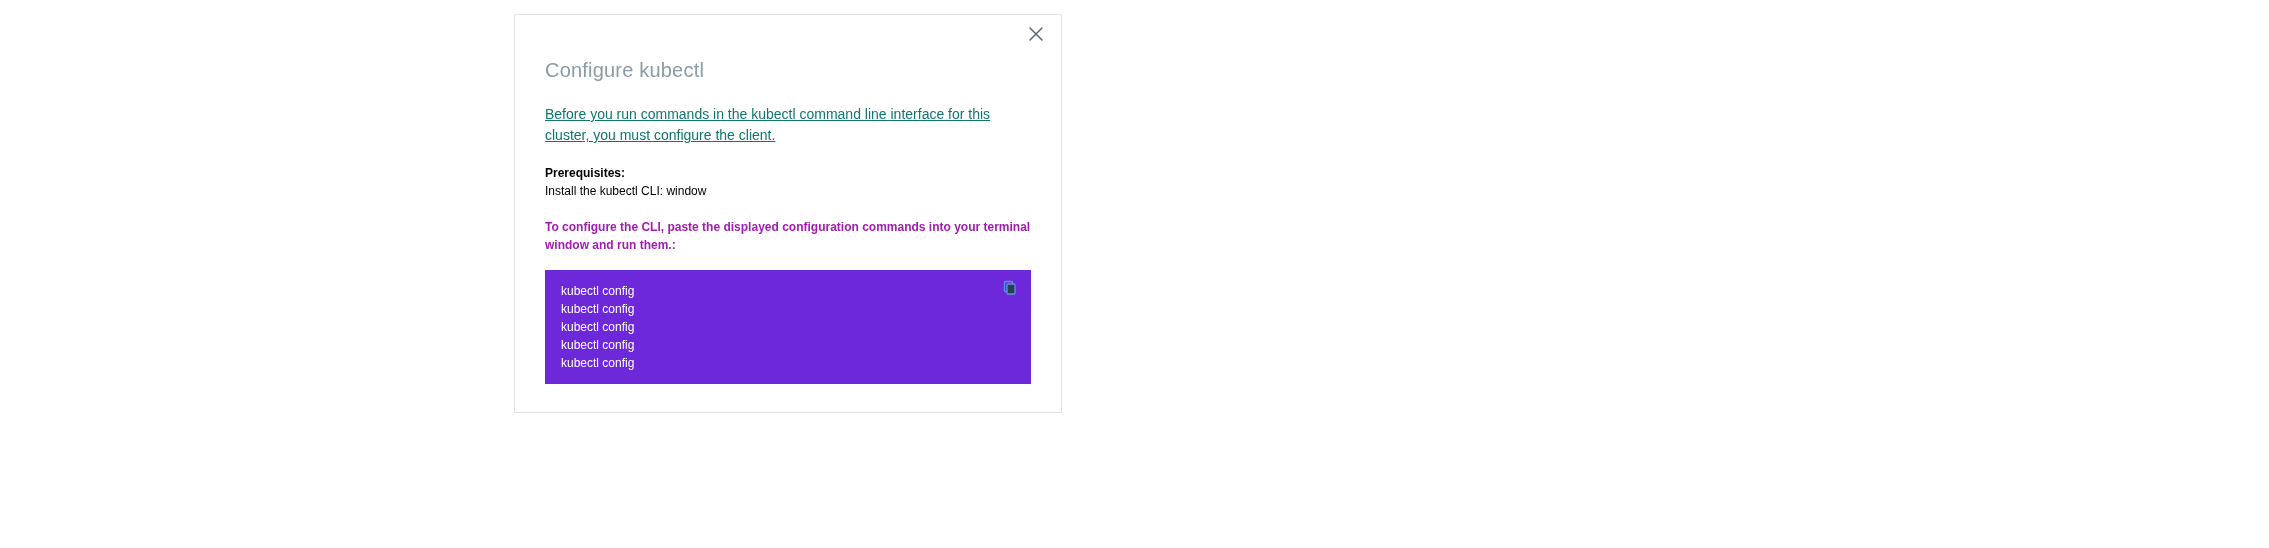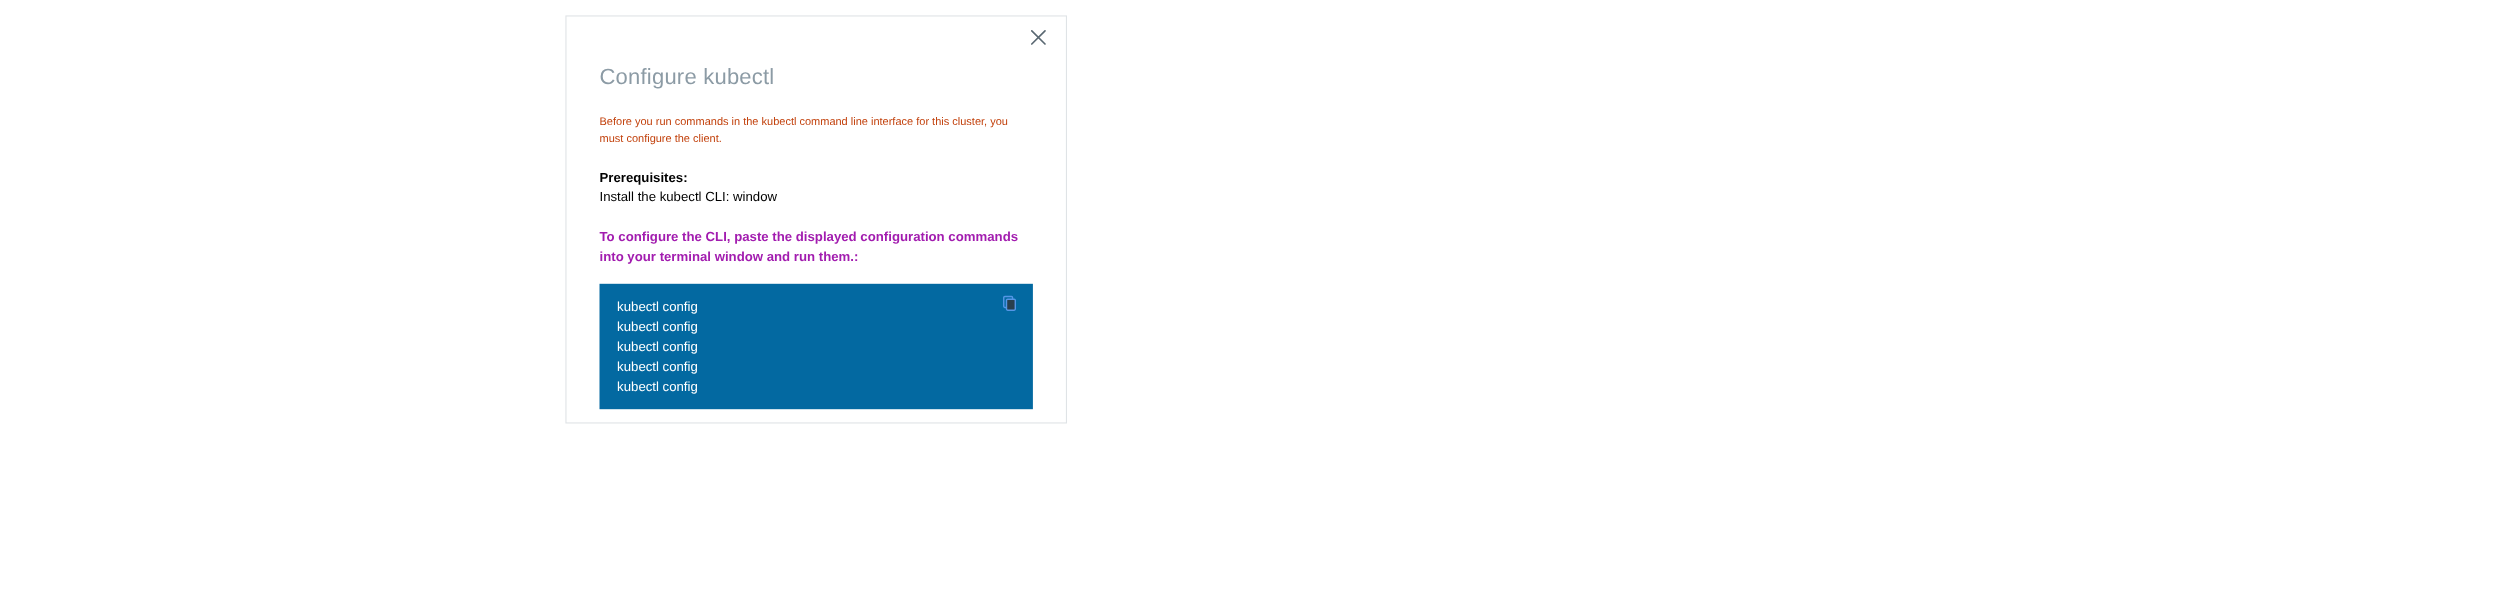--- a/index.html
+++ b/index.html
@@ -8,68 +8,69 @@
     width: 2269px;
     height: 548px;
     background: #ffffff;
     font-family: "Helvetica Neue", Helvetica, Arial, sans-serif;
     -webkit-font-smoothing: antialiased;
   }
   .modal {
     position: absolute;
     left: 514px;
     top: 14px;
-    width: 456px;
+    width: 548px;
     min-height: 350px;
     border: 1px solid #dfe3e6;
     background: #ffffff;
     box-sizing: border-box;
-    padding: 20px 30px 12px 30px;
+    padding: 20px 30px 28px 30px;
   }
   .close-btn {
     position: absolute;
     top: 12px;
     right: 14px;
     width: 18px;
     height: 18px;
     cursor: pointer;
     color: #5a6872;
   }
   .close-btn svg { display:block; }
   .title {
     font-size: 20px;
     font-weight: 300;
     color: #8c9ba5;
     margin-top: 24px;
     margin-bottom: 22px;
     letter-spacing: 0.2px;
   }
   .intro {
-    font-size: 10px;
-    color: #c2410c;
+    font-size: 14px;
+    color: #0f766e;
     line-height: 1.5;
     margin-bottom: 18px;
+    text-decoration: underline;
   }
   .prereq-block {
     font-size: 12px;
     color: #000000;
     line-height: 1.5;
     margin-bottom: 18px;
   }
   .prereq-label { font-weight: 700; }
   .instr-block {
     font-size: 12px;
     color: #a21caf;
     font-weight: 700;
     line-height: 1.5;
     margin-bottom: 16px;
   }
   .code-block {
     position: relative;
-    background: #0369a1;
+    background: #6d28d9;
     color: #ffffff;
     font-family: "Helvetica Neue", Helvetica, Arial, sans-serif;
     font-size: 12px;
     line-height: 1.5;
     padding: 12px 50px 12px 16px;
     box-sizing: border-box;
   }
   .code-line { white-space: pre; }
   .copy-btn {
     position: absolute;

